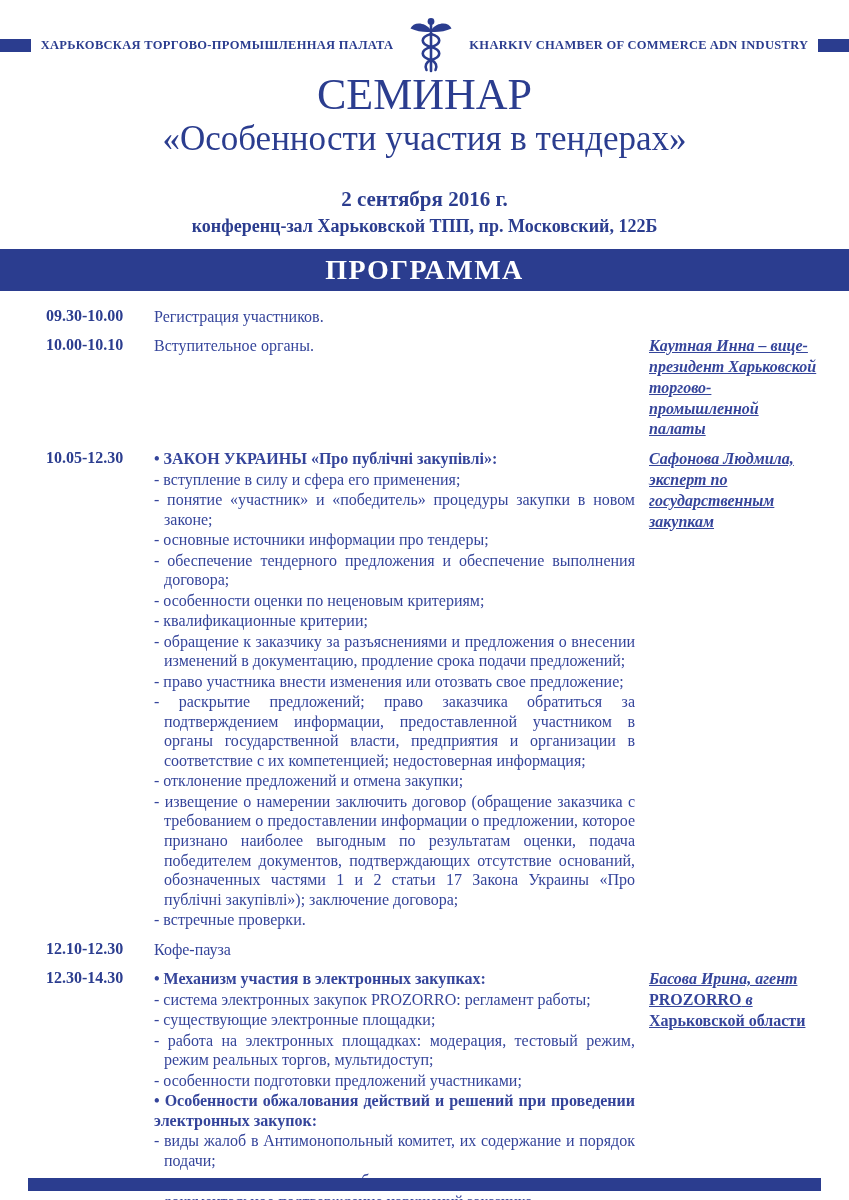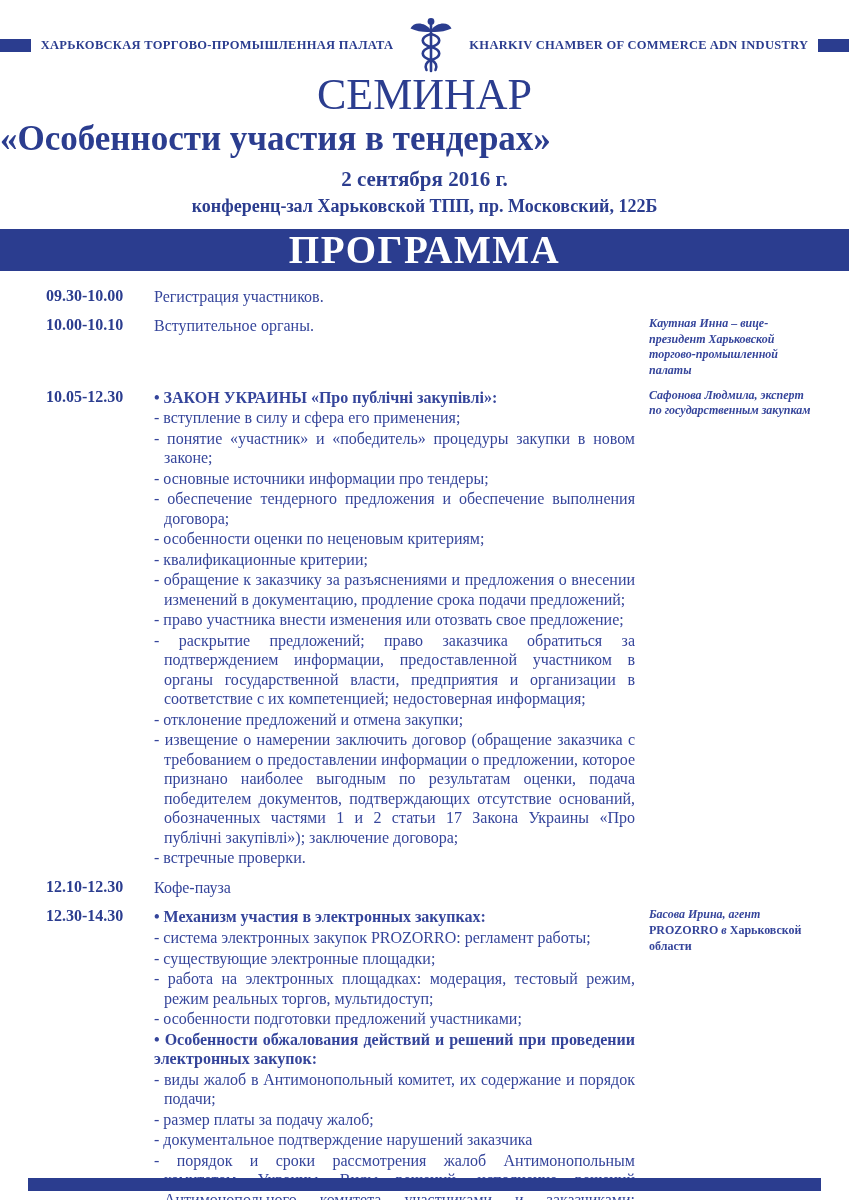--- a/index.html
+++ b/index.html
@@ -21,48 +21,48 @@
     font-weight:bold;font-size:12.5px;letter-spacing:0.3px;
     color:var(--navy);white-space:nowrap;margin:0 10px;
   }
   .logo{margin:0 6px;flex:0 0 auto;display:block;}
   
   .title{
     text-align:center;color:var(--navy);font-weight:normal;
     font-size:44px;line-height:1.05;margin-top:8px;
   }
   .subtitle{
-    text-align:left;color:var(--navy);font-weight:bold;
+    text-align:center;color:var(--navy);font-weight:normal;
     font-size:35px;line-height:1.1;margin-top:2px;
   }
   .date{
     text-align:center;color:var(--navy);font-weight:bold;
-    font-size:21px;margin-top:8px;
+    font-size:21px;margin-top:28px;
   }
   .venue{
     text-align:center;color:var(--navy);font-weight:bold;
     font-size:18px;margin-top:4px;
   }
   .banner{
     margin-top:12px;background:var(--navy);color:#ffffff;
-    text-align:center;font-weight:bold;font-size:39px;
+    text-align:center;font-weight:bold;font-size:28px;
     height:42px;line-height:42px;letter-spacing:1.5px;
   }
   
   .schedule{padding:16px 30px 0 46px;}
   .row{
     display:grid;grid-template-columns:94px 1fr 170px;
     column-gap:14px;margin-bottom:9px;
   }
   .time{font-weight:bold;color:var(--navy);font-size:16px;white-space:nowrap;}
   .content{font-size:16px;line-height:1.22;}
   .item{margin-bottom:1px;}
   .item.dash{padding-left:10px;text-indent:-10px;text-align:justify;}
   .item.bullet-bold{font-weight:bold;text-align:justify;}
-  .speaker{font-size:12px;line-height:1.3;font-weight:bold;}
+  .speaker{font-size:16px;line-height:1.3;font-weight:bold;text-decoration:underline;}
   .speaker .bold-italic{font-style:italic;}
   .speaker .bold{font-style:normal;margin-top:40px;}
   
   .footbar{
     position:absolute;left:28px;right:28px;bottom:9px;height:13px;
     background:var(--navy);
   }
 </style>
 </head>
 <body>

